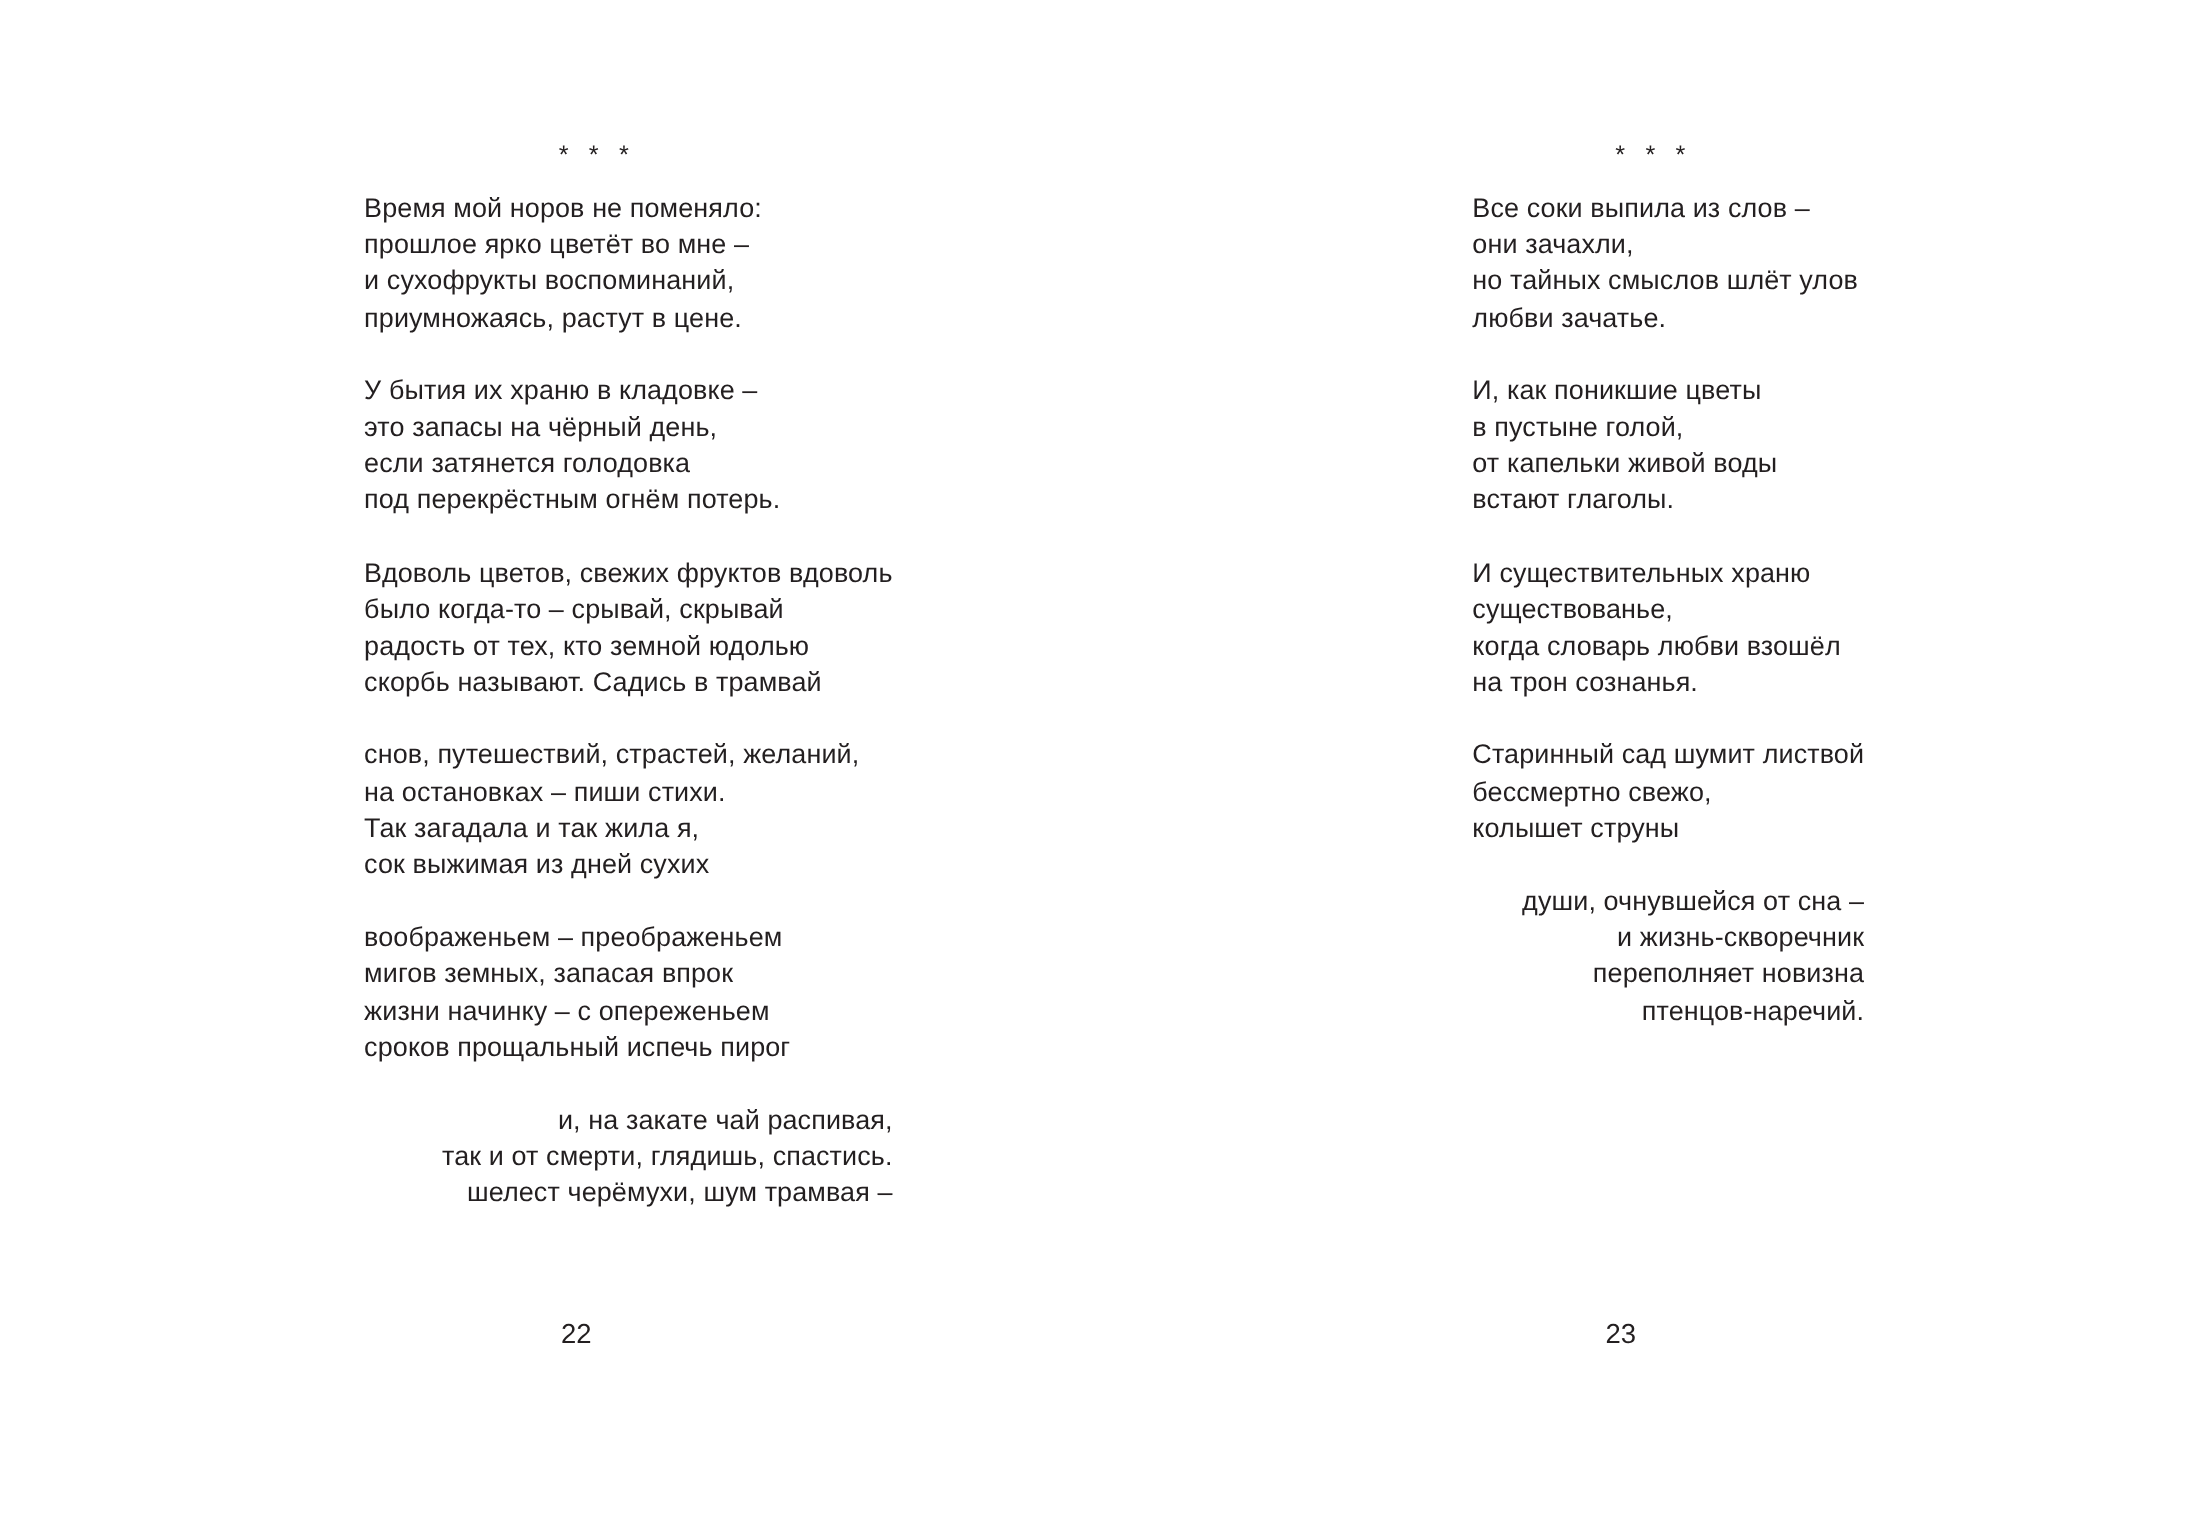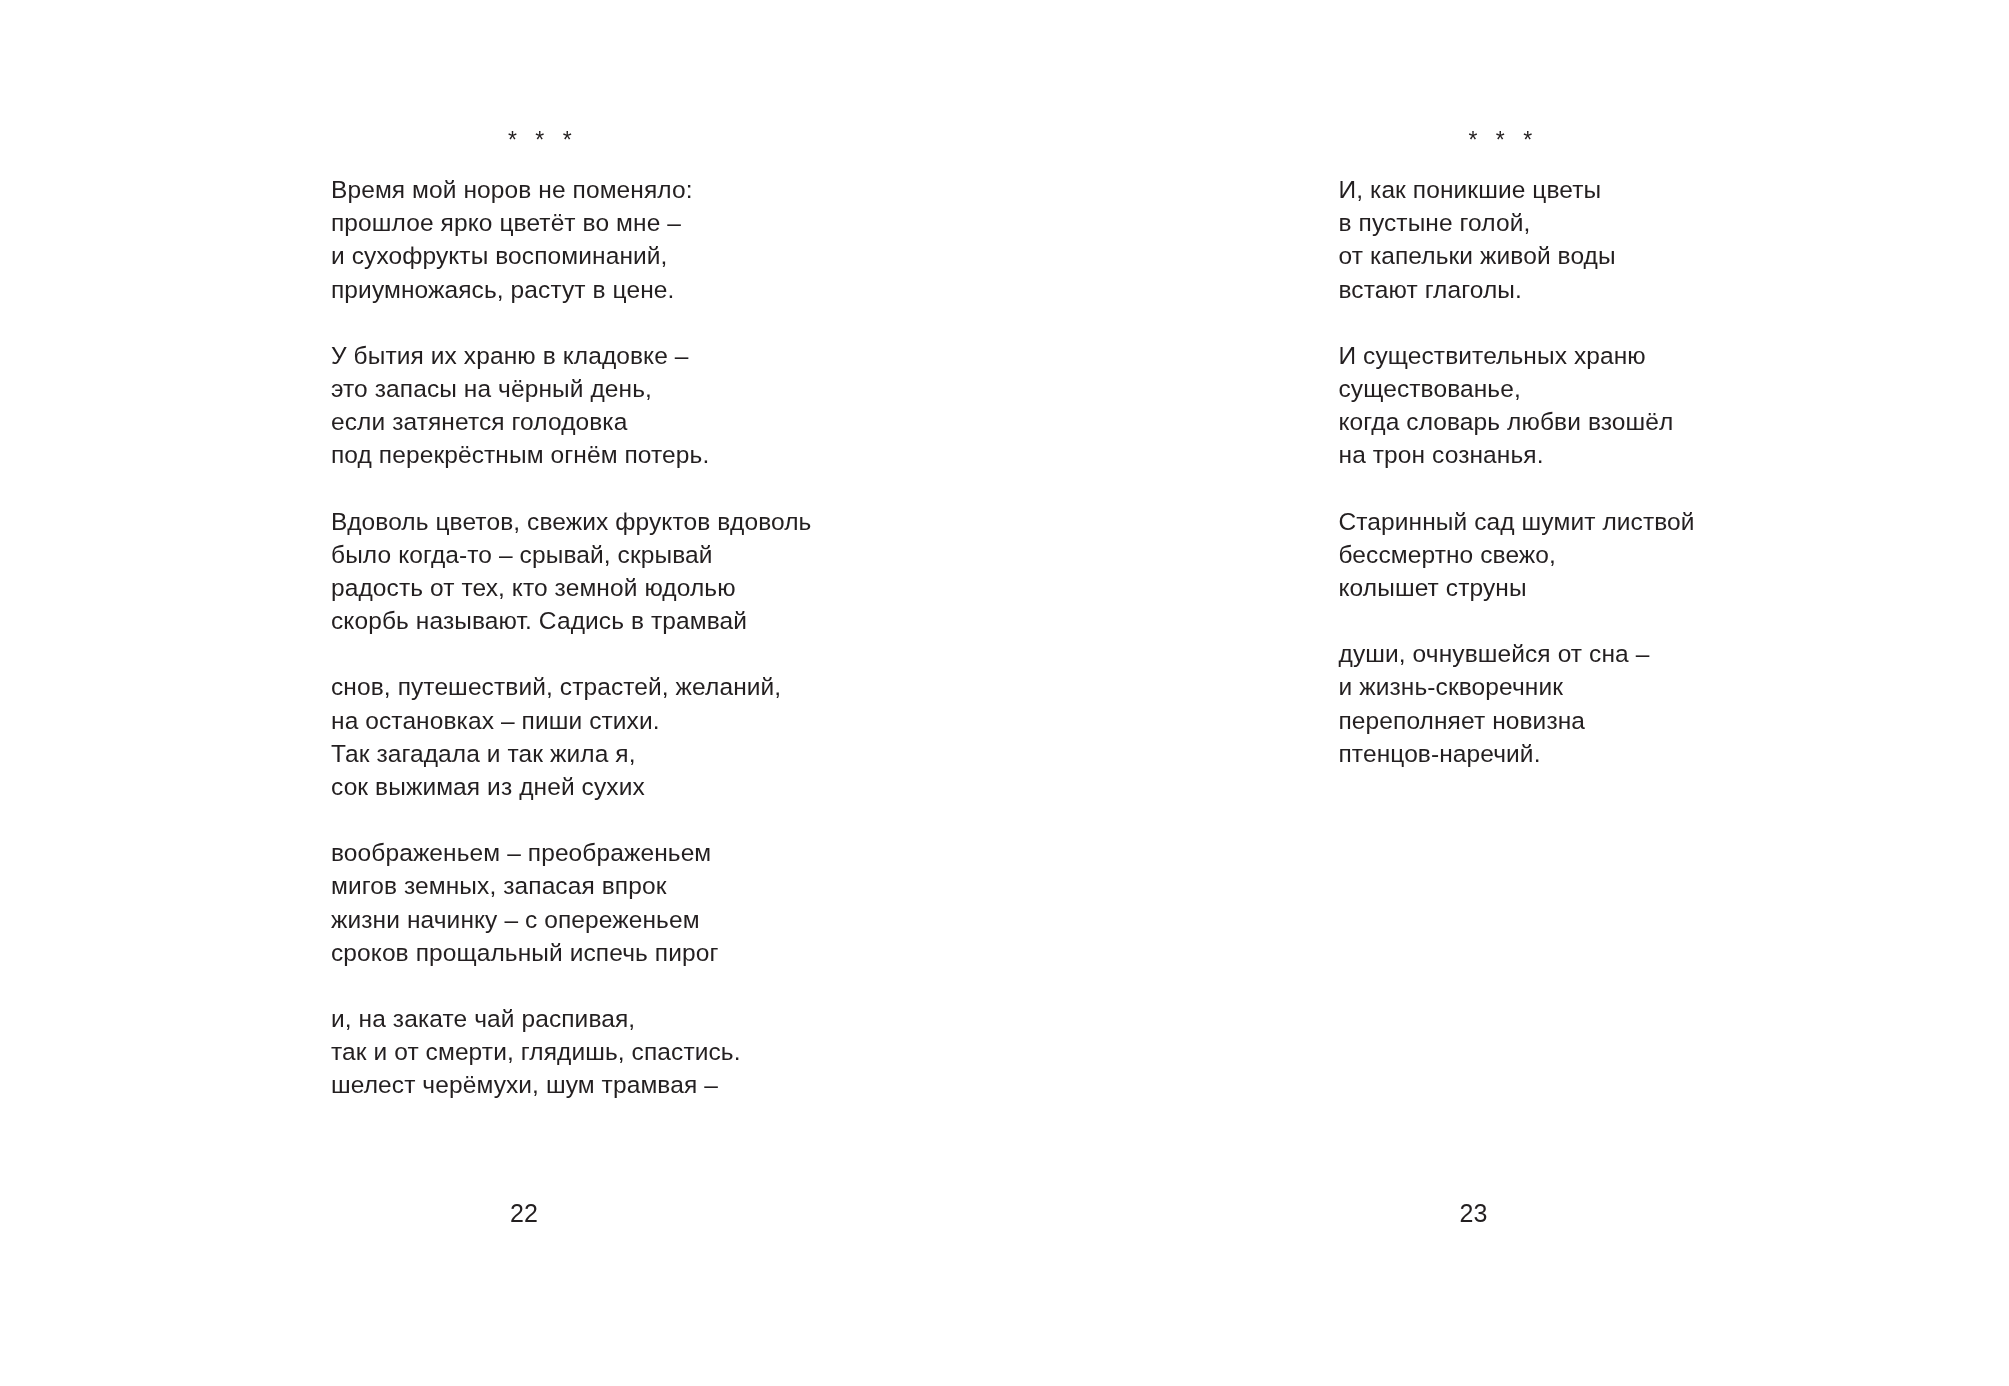--- a/index.html
+++ b/index.html
@@ -50,21 +50,21 @@
     margin: 0 0 18px 0;
     padding-left: 2px;
     color: #231f20;
   }
   .page-left .asterisks  { margin-left: 175px; }
   .page-right .asterisks { margin-left: 128px; }
 
   .stanza {
     margin: 0 0 33px 0;
   }
-  .stanza:last-of-type { margin-bottom: 0; }
+  .stanza:last-of-type { margin-bottom: 0; text-align: right; }
   .line {
     display: block;
     min-height: 33.2px;
   }
 
   .folio {
     position: absolute;
     bottom: 160px;
     font-size: 25px;
     line-height: 26px;
@@ -124,20 +124,26 @@
       </div>
     </div>
 
     <div class="folio">22</div>
   </div>
 
   <div class="page page-right">
     <div class="text-block">
       <div class="asterisks">* * *</div>
 
+      <div class="stanza">
+        <span class="line">Все соки выпила из слов –</span>
+        <span class="line">они зачахли,</span>
+        <span class="line">но тайных смыслов шлёт улов</span>
+        <span class="line">любви зачатье.</span>
+      </div>
 
       <div class="stanza">
         <span class="line">И, как поникшие цветы</span>
         <span class="line">в пустыне голой,</span>
         <span class="line">от капельки живой воды</span>
         <span class="line">встают глаголы.</span>
       </div>
 
       <div class="stanza">
         <span class="line">И существительных храню</span>

